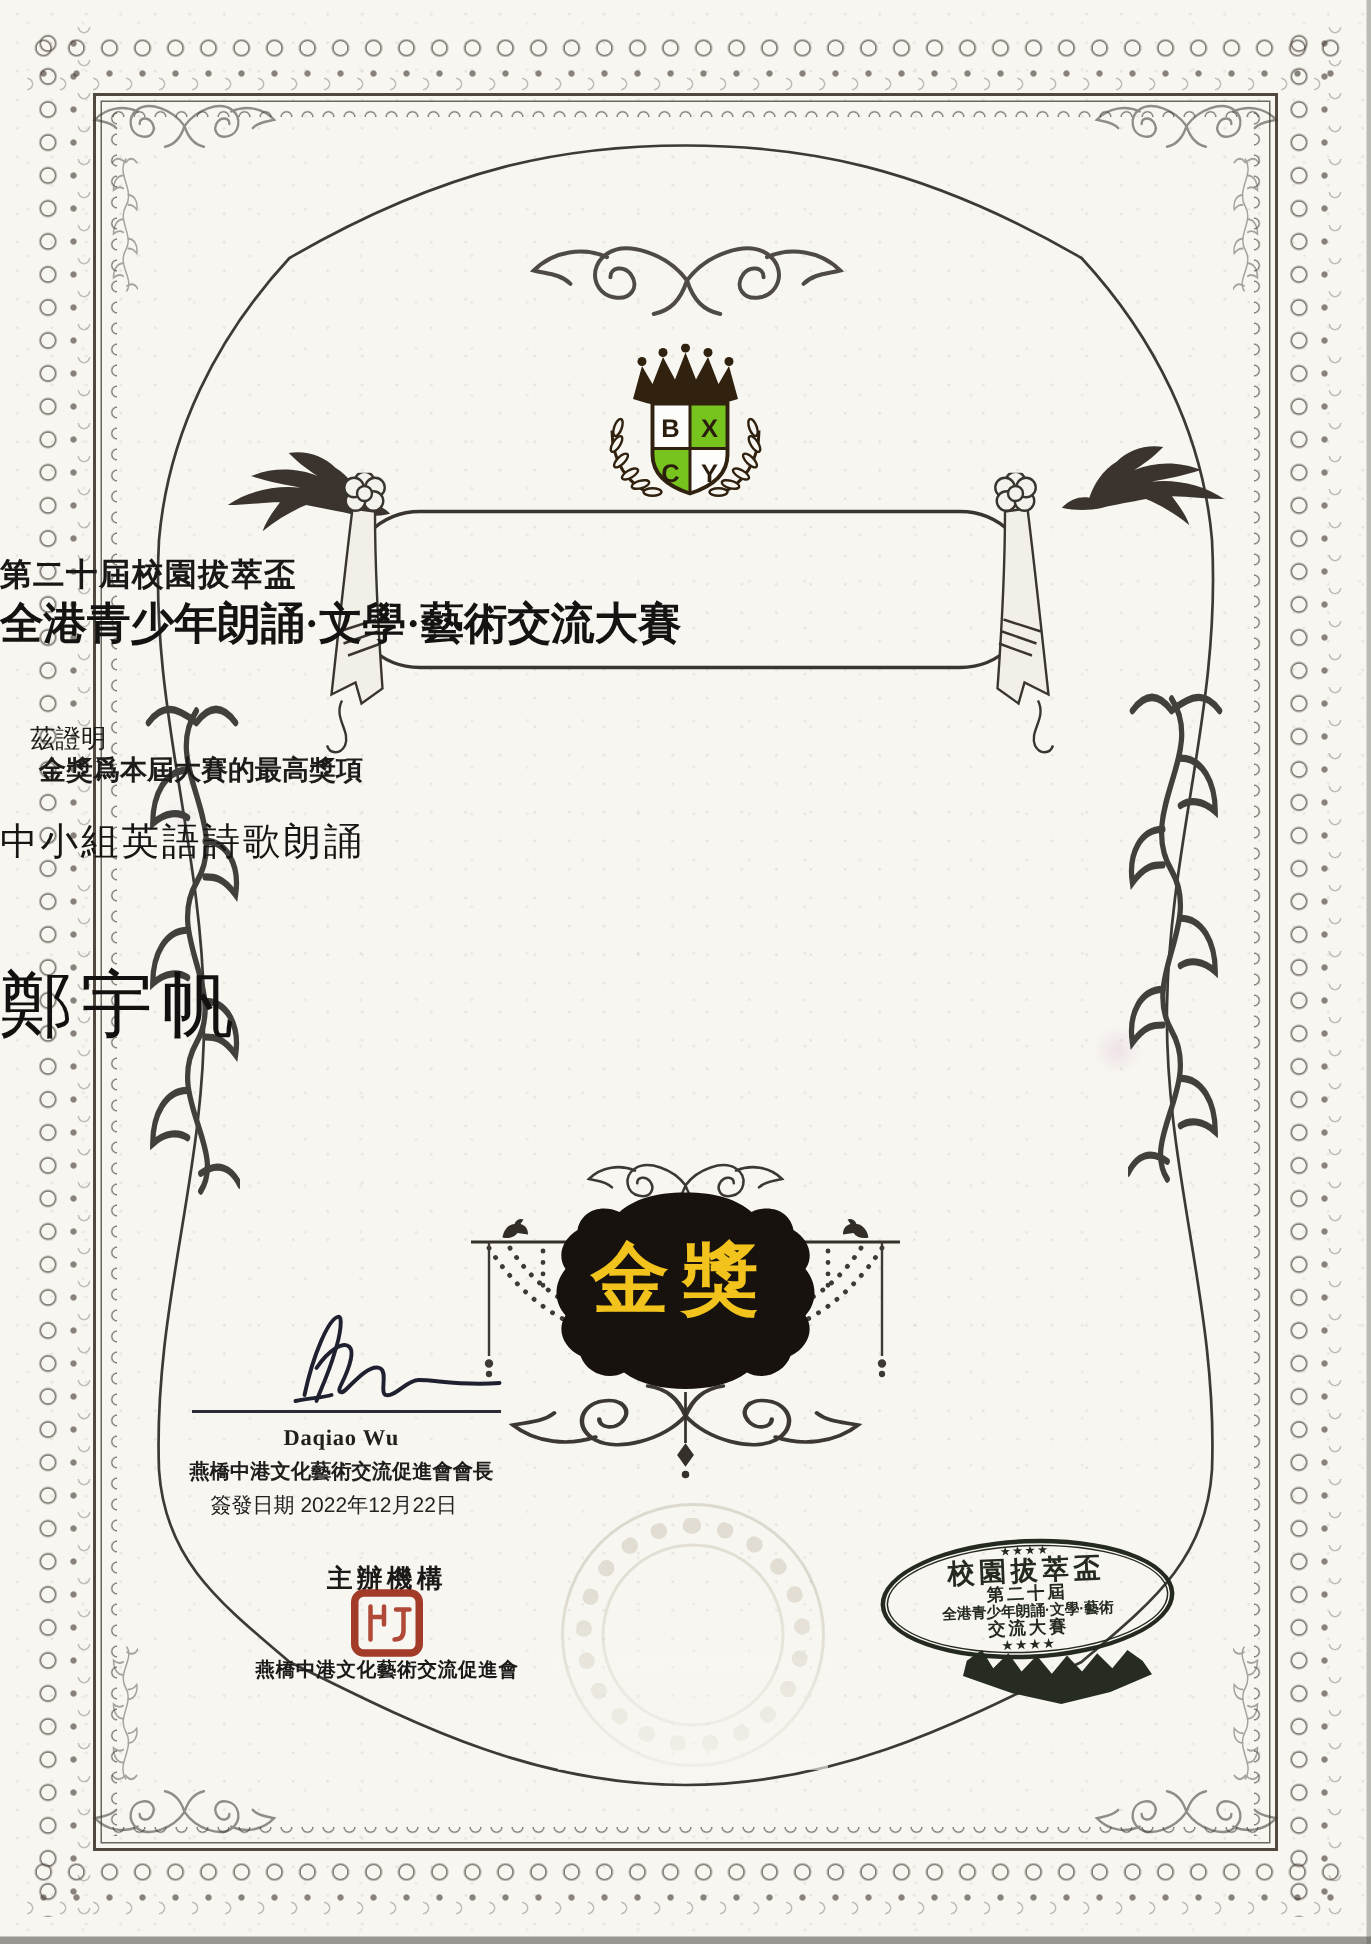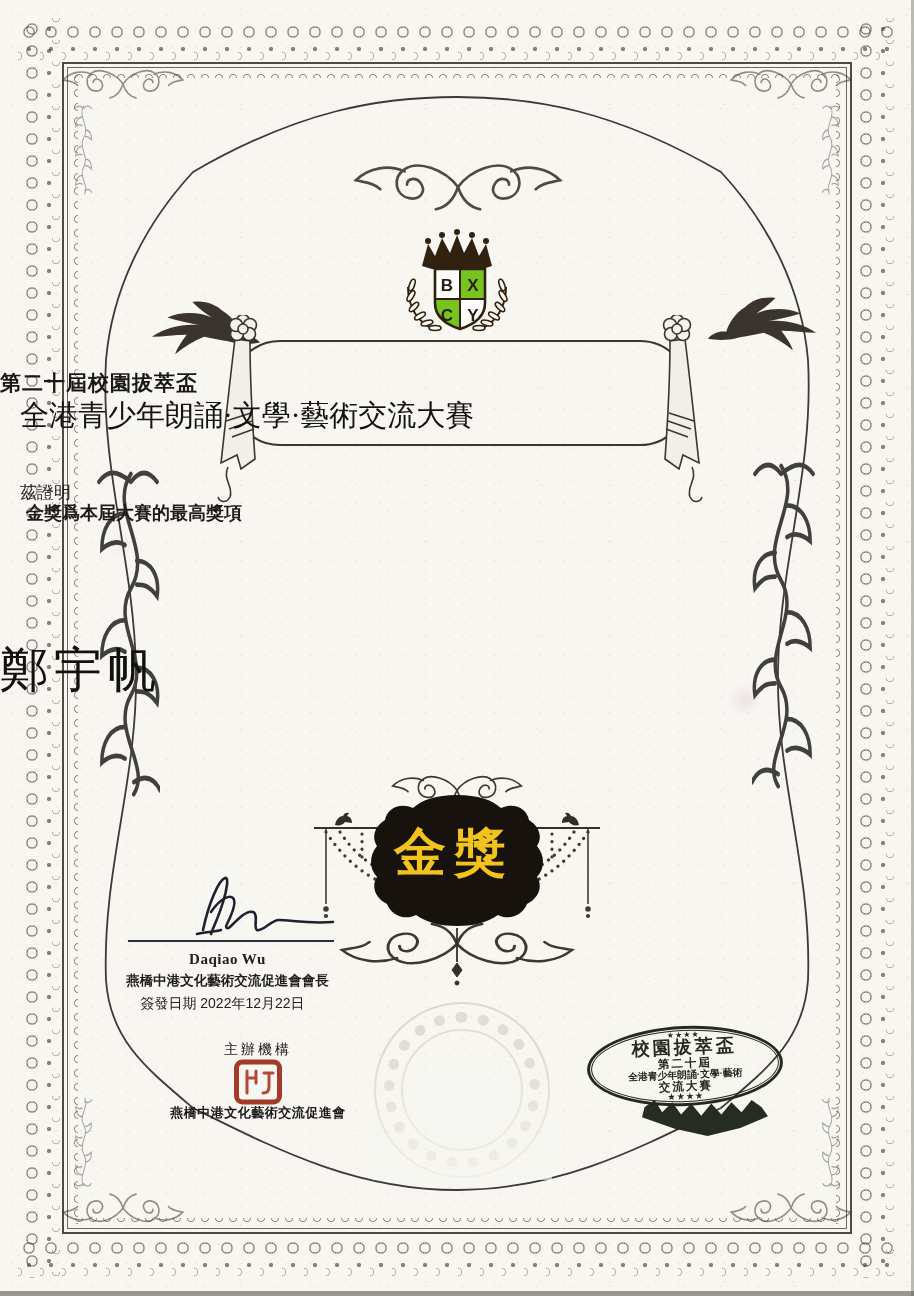--- a/index.html
+++ b/index.html
@@ -41,30 +41,30 @@
     background:radial-gradient(circle 4.5px at 7px 8px, transparent 2.8px, #5a5148 3.3px, transparent 4.5px);background-size:14px 8px;}
   .scallop-bottom{left:72px;right:72px;bottom:70px;height:8px;
     background:radial-gradient(circle 4.5px at 7px 0px, transparent 2.8px, #5a5148 3.3px, transparent 4.5px);background-size:14px 8px;}
   .scallop-left{top:72px;bottom:72px;left:70px;width:8px;
     background:radial-gradient(circle 4.5px at 8px 7px, transparent 2.8px, #5a5148 3.3px, transparent 4.5px);background-size:8px 14px;}
   .scallop-right{top:72px;bottom:72px;right:70px;width:8px;
     background:radial-gradient(circle 4.5px at 0px 7px, transparent 2.8px, #5a5148 3.3px, transparent 4.5px);background-size:8px 14px;}
   .abs{position:absolute;}
   .t-center{position:absolute;left:0;right:0;text-align:left;}
   .title1{top:369px;font-family:"Liberation Sans",sans-serif;font-weight:bold;font-size:21px;letter-spacing:1px;color:#191817;}
-  .title2{top:396px;font-weight:normal;font-size:29px;letter-spacing:0;color:#141312;padding-left:20px;}
+  .title2{top:396px;font-weight:bold;font-size:29px;letter-spacing:0;color:#141312;}
   .certify1{top:481px;font-size:17px;padding-left:20px;}
   .certify2{top:501px;font-size:18px;padding-left:26px;font-weight:bold;}
   .category{top:544px;font-size:25px;letter-spacing:2px;color:#171615;}
   .recipient{top:638px;font-size:48px;letter-spacing:6px;color:#121110;}
   .sig-line{position:absolute;left:128px;top:940px;width:206px;height:2px;background:#2e2c38;}
   .sig-name{position:absolute;left:115px;top:951px;width:225px;text-align:center;font-weight:bold;font-size:15px;letter-spacing:.5px;color:#22201e;}
   .sig-title{position:absolute;left:100px;top:972px;width:255px;text-align:center;font-weight:bold;font-size:13.5px;color:#201e1c;}
   .sig-date{position:absolute;left:95px;top:995px;width:255px;text-align:center;font-family:"Liberation Sans",sans-serif;font-size:14px;color:#232120;}
-  .org-label{position:absolute;left:158px;top:1041px;width:200px;text-align:center;font-family:"Liberation Sans",sans-serif;font-weight:normal;font-size:14px;letter-spacing:3px;color:#1c1a18;}
+  .org-label{position:absolute;left:158px;top:1041px;width:200px;text-align:center;font-family:"Liberation Sans",sans-serif;font-weight:bold;font-size:17px;letter-spacing:3px;color:#1c1a18;}
   .org-name{position:absolute;left:150px;top:1104px;width:216px;text-align:center;font-family:"Liberation Sans",sans-serif;font-weight:bold;font-size:13px;letter-spacing:.5px;color:#1c1a18;}
   .watermark{position:absolute;left:374px;top:1002px;width:176px;height:176px;opacity:.85;}
   .wm-outer{position:absolute;inset:0;border:2px solid rgba(140,122,92,.28);border-radius:50%;}
   .wm-text{position:absolute;inset:10px;border:11px dotted rgba(150,130,100,.26);border-radius:50%;}
   .wm-inner{position:absolute;inset:27px;border:2px solid rgba(140,122,92,.22);border-radius:50%;}
   .wm-fade{position:absolute;inset:-2px;background:linear-gradient(rgba(247,246,241,0) 30%, rgba(247,246,241,.75));}
   .stamp{position:absolute;left:587px;top:1026px;width:196px;height:80px;transform:rotate(-2.5deg);z-index:3;
     color:#242a20;font-family:"Liberation Sans",sans-serif;font-weight:bold;text-align:center;}
   .stamp-oval{position:absolute;inset:0;border:3px solid #242a20;border-radius:50%;}
   .stamp-oval-inner{position:absolute;inset:4px;border:1.5px solid #242a20;border-radius:50%;}
@@ -252,20 +252,21 @@
       <use href="#ribbonknot" x="3" y="0" width="60" height="190"></use>
     </g>
   </svg>
 
   <div class="t-center title1">第二十屆校園拔萃盃</div>
   <div class="t-center title2">全港青少年朗誦·文學·藝術交流大賽</div>
 
   <div class="t-center certify1">茲證明</div>
   <div class="t-center certify2">金獎爲本屆大賽的最高獎項</div>
 
+  <div class="t-center category">中小組英語詩歌朗誦</div>
   <div class="t-center recipient">鄭宇帆</div>
 
   <svg class="abs" style="left:300px;top:770px" width="314" height="225" viewBox="0 0 314 225">
     <path d="M14,58 H300" stroke="#36302b" stroke-width="2"></path>
     <g stroke="#3f3a35" stroke-width="1.6" fill="#3f3a35">
       <path d="M26,58 V134" fill="none"></path>
         <circle cx="26" cy="139" r="2"></circle>
         <circle cx="26" cy="146" r="1.3"></circle>
       <path d="M288,58 V134" fill="none"></path>
         <circle cx="288" cy="139" r="2"></circle>

